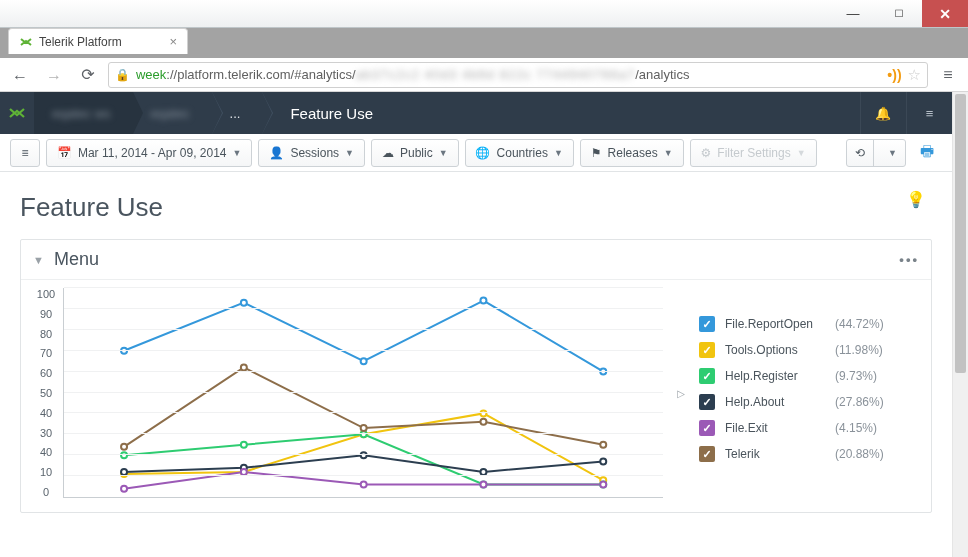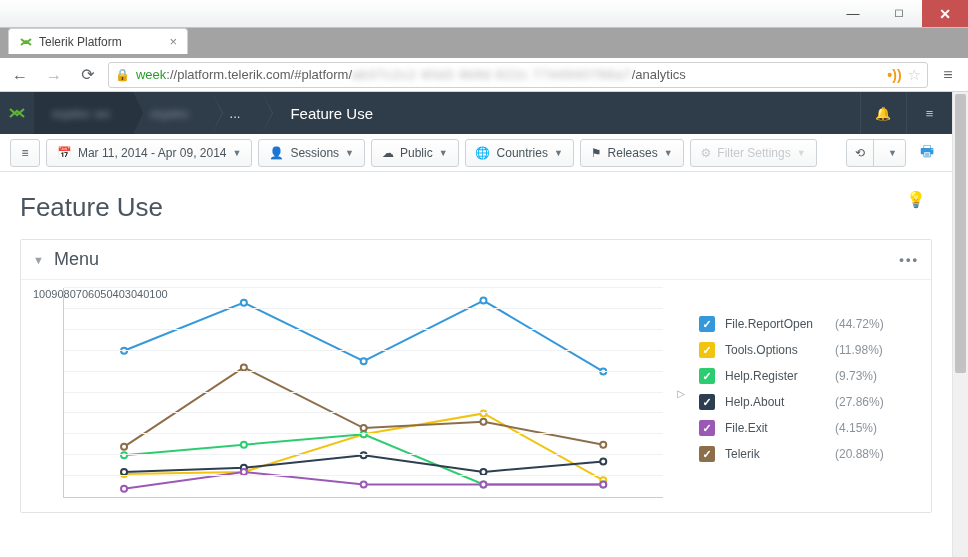--- a/index.html
+++ b/index.html
@@ -67,21 +67,21 @@
   .panel{border:1px solid #e1e4e6;border-radius:2px;}
   .panel-hd{height:40px;display:flex;align-items:center;padding:0 12px;border-bottom:1px solid #edeff0;}
   .panel-hd .chev{color:#9aa1a7;font-size:11px;margin-right:10px;}
   .panel-hd .ttl{font-size:18px;color:#4a555f;}
   .panel-hd .dots{margin-left:auto;color:#7a838a;letter-spacing:2px;font-weight:bold;}
   .panel-bd{padding:8px 12px 14px 12px;display:flex;gap:10px;}
   
   .chart-area{flex:1;}
   .ylabel{font-size:11px;color:#5a646d;margin-bottom:2px;}
   .chart{position:relative;height:210px;display:flex;}
-  .yaxis{width:30px;display:flex;flex-direction:row;justify-content:space-between;text-align:right;padding-right:4px;font-size:11px;color:#5a646d;}
+  .yaxis{width:30px;display:flex;flex-direction:column;justify-content:space-between;text-align:center;padding-right:4px;font-size:11px;color:#5a646d;}
   .plot{flex:1;position:relative;border-left:1px solid #c9ced2;border-bottom:1px solid #c9ced2;}
   .gridline{position:absolute;left:0;right:0;border-top:1px solid #f0f1f2;}
   svg.lines{position:absolute;left:0;top:0;width:100%;height:100%;}
   svg.lines polyline{fill:none;stroke-width:2;}
   svg.lines circle{r:3;stroke-width:2;fill:#fff;}
   .xaxis{display:flex;margin-left:30px;margin-top:4px;}
   .xtick{flex:1;text-align:center;font-size:11px;color:#5a646d;}
   .expand{align-self:center;color:#9aa1a7;font-size:10px;padding:0 4px;}
   
   .legend{width:220px;padding-top:28px;}
@@ -118,21 +118,21 @@
   </div>
 </div>
 
 <div class="addressbar">
   <div class="navicon">←</div>
   <div class="navicon disabled">→</div>
   <div class="navicon">⟳</div>
   <div class="omnibox">
     <span class="lock">🔒</span>
     <span>
-      <span class="url-https">week</span><span class="url-rest">://platform.telerik.com</span><span class="url-rest">/#platform/</span><span class="url-blur">ab37c2c2 40d3 4b9d 822c 7744940766a7</span><span class="url-rest">/analytics</span>
+      <span class="url-https">week</span><span class="url-rest">://platform.telerik.com</span><span class="url-rest">/#analytics/</span><span class="url-blur">ab37c2c2 40d3 4b9d 822c 7744940766a7</span><span class="url-rest">/analytics</span>
     </span>
     <span style="margin-left:auto;display:flex;gap:6px;align-items:center;">
       <span class="rss">•))</span>
       <span class="star">☆</span>
     </span>
   </div>
   <div class="navicon">≡</div>
 </div>
 
 <div class="viewport">

